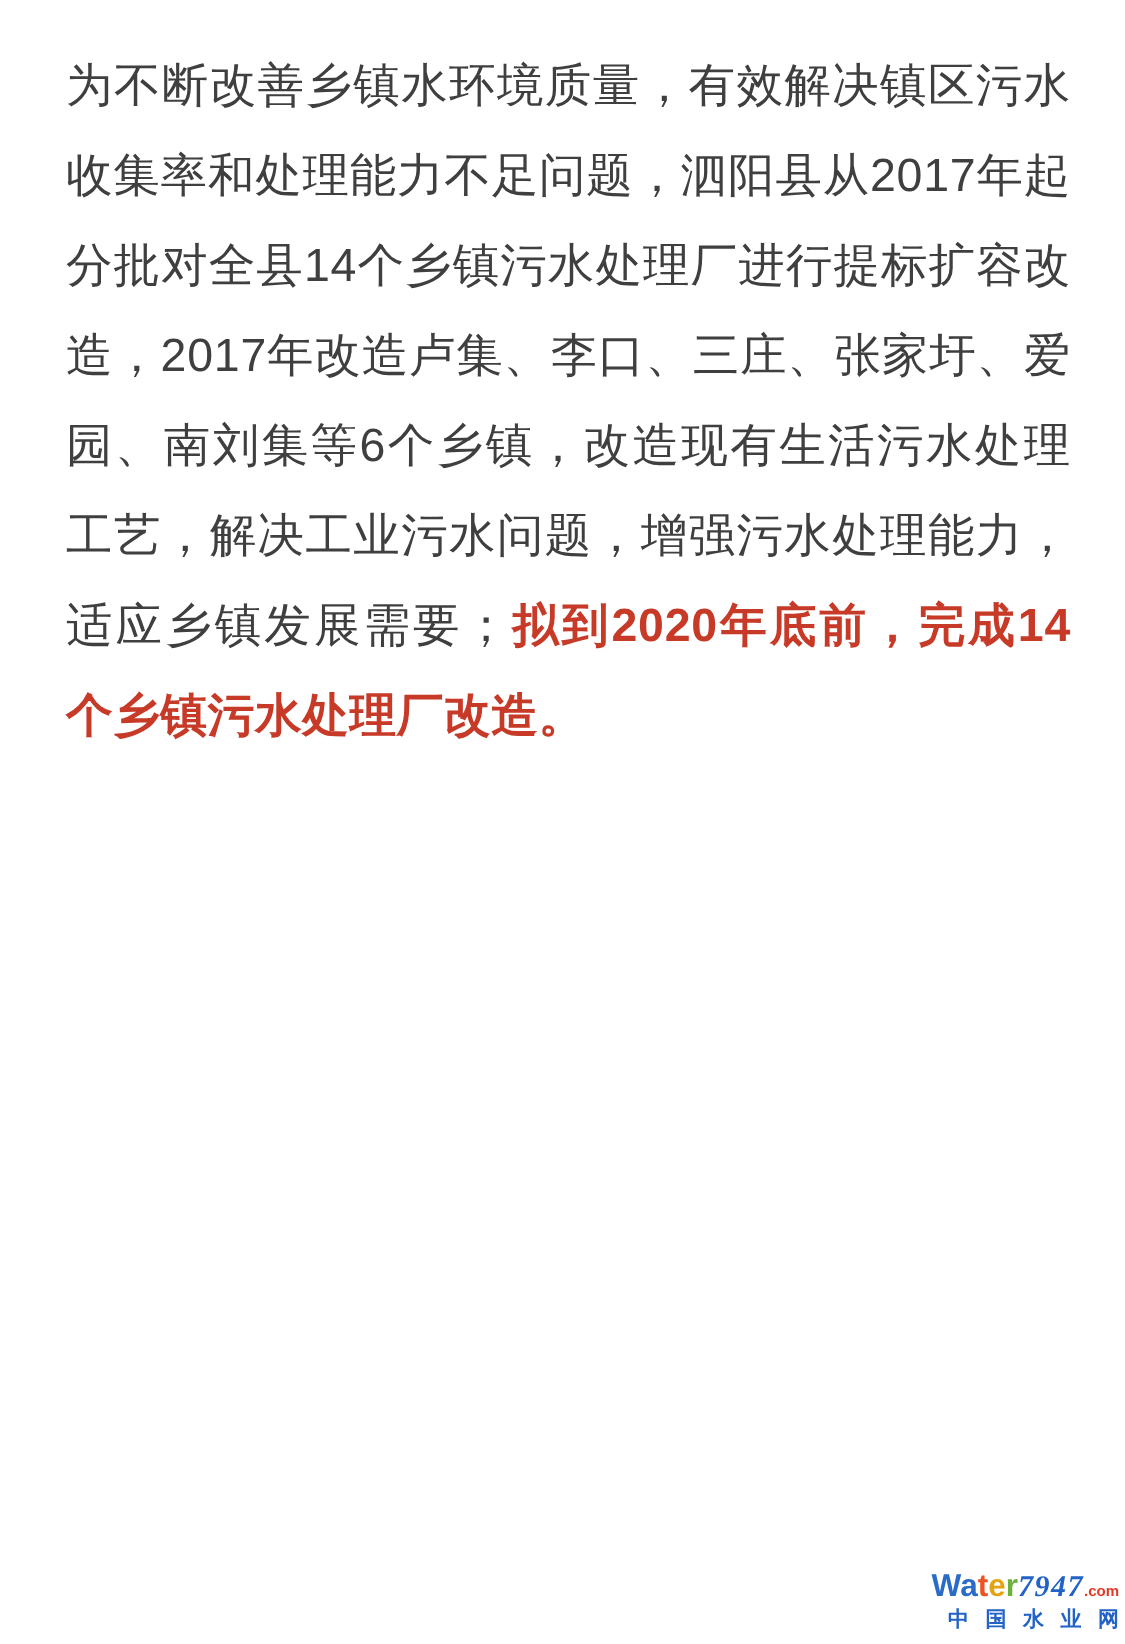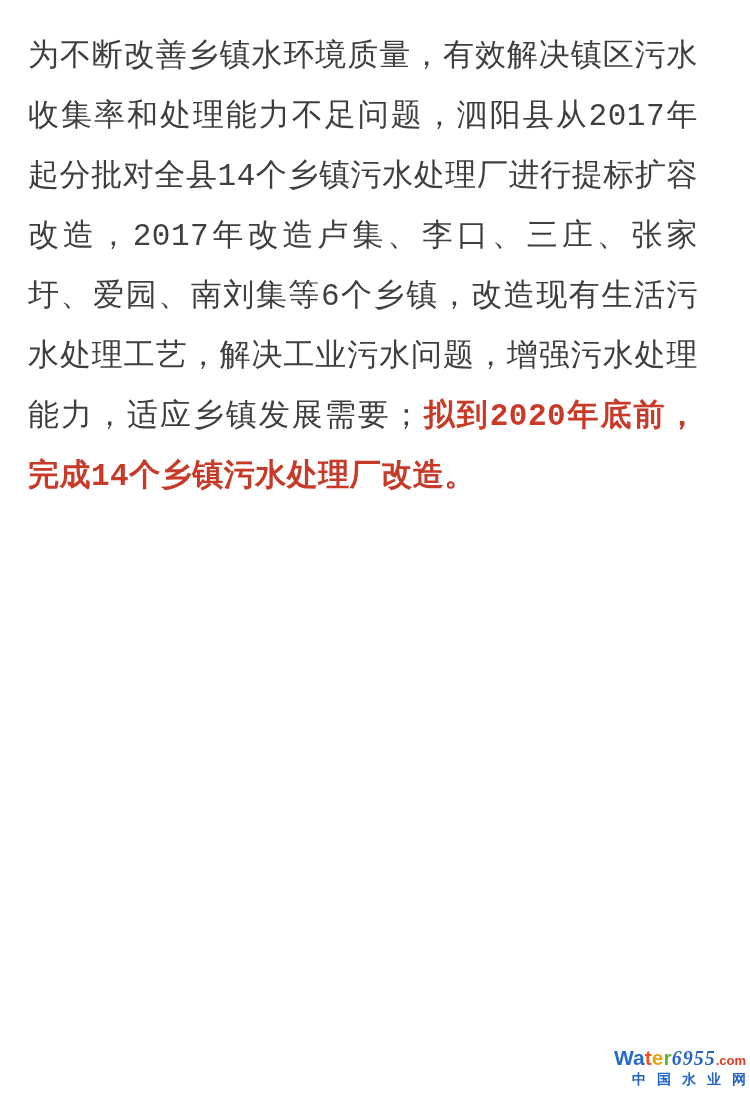--- a/index.html
+++ b/index.html
@@ -6,24 +6,23 @@
   body {
     width: 750px;
     height: 1096px;
     background: var(--background, #ffffff);
     position: relative;
     overflow: hidden;
     font-family: "Liberation Sans", sans-serif;
   }
   .article {
     position: absolute;
-    left: 28px;
+    left: 44px;
     top: 27px;
     width: 670px;
-    font-family: Liberation Mono, monospace;
   }
   .para {
     font-size: 31px;
     line-height: 60px;
     text-align: justify;
     text-align-last: left;
     letter-spacing: 0.5px;
     color: var(--text, #3f3f3f);
     margin: 0 0 53px 0;
     font-weight: 400;
@@ -48,21 +47,21 @@
   }
   .brand-num {
     font-family: "Liberation Serif", serif;
     font-style: italic;
     font-weight: 700;
     font-size: 20px;
     color: var(--brand-blue, #2363c6);
     letter-spacing: 1px;
   }
   .brand-suffix {
-    font-size: 13px;
+    font-size: 10px;
     color: var(--brand-suffix-red, #e23a26);
     font-weight: 700;
   }
   .site-row {
     margin-top: 4px;
     font-size: 14px;
     font-weight: 700;
     color: var(--brand-blue, #2363c6);
     letter-spacing: 11px;
     margin-right: -11px;
@@ -76,18 +75,18 @@
 
   <div class="article">
 
     <p class="para"><span>为不断改善乡镇水环境质量，有效解决镇区污水收集率和处理能力不足问题，泗阳县从2017年起分批对全县14个乡镇污水处理厂进行提标扩容改造，2017年改造卢集、李口、三庄、张家圩、爱园、南刘集等6个乡镇，改造现有生活污水处理工艺，解决工业污水问题，增强污水处理能力，适应乡镇发展需要；</span><span class="hl">拟到2020年底前，完成14个乡镇污水处理厂改造。</span></p>
 
 
   </div>
 
   <div class="watermark">
     <div class="brand-row">
-      <span class="brand-word"><span style="color:#2b6bc8">W</span><span style="color:#2b6bc8">a</span><span style="color:#ee5323">t</span><span style="color:#e3a414">e</span><span style="color:#6cb13c">r</span></span><span class="brand-num">6955</span><span class="brand-suffix">.com</span>
+      <span class="brand-word"><span style="color:#2b6bc8">W</span><span style="color:#2b6bc8">a</span><span style="color:#ee5323">t</span><span style="color:#e3a414">e</span><span style="color:#6cb13c">r</span></span><span class="brand-num">7947</span><span class="brand-suffix">.com</span>
     </div>
     <div class="site-row">中国水业网</div>
   </div>
 
 </div>
 
 </body></html>

